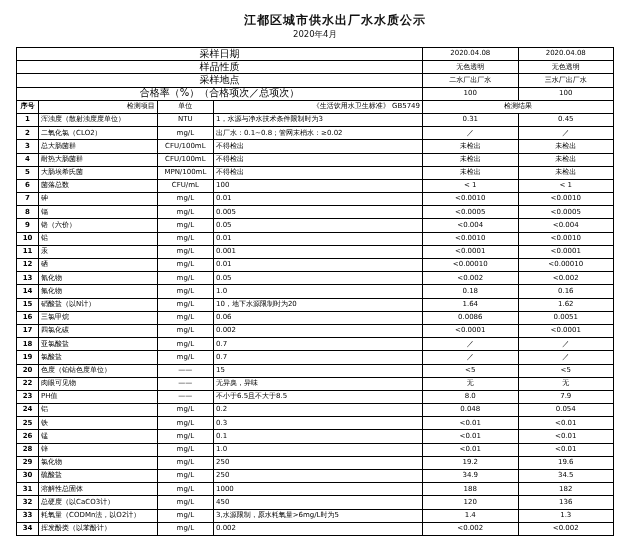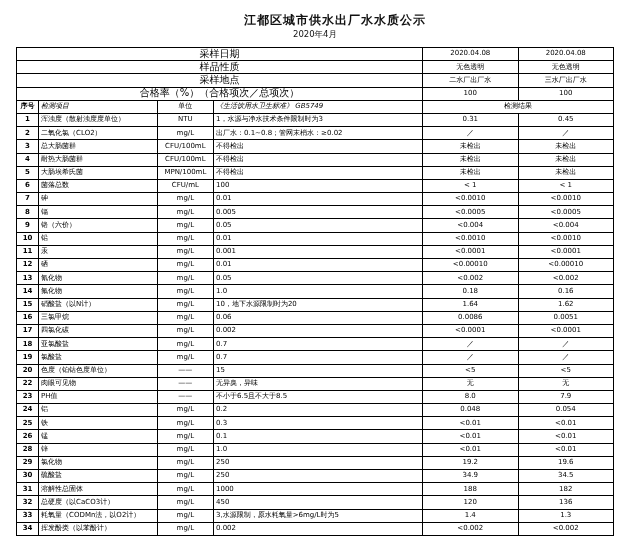--- a/index.html
+++ b/index.html
@@ -48,21 +48,21 @@
     vertical-align:middle;
     overflow:hidden;
     white-space:nowrap;
   }
   .c-no{width:22px;text-align:center;font-weight:bold;}
   .c-item{width:118px;text-align:left;padding-left:4px;}
   .c-unit{width:56px;text-align:center;}
   .c-std{width:208px;text-align:left;padding-left:4px;}
   .c-r1{width:95px;text-align:center;}
   .c-r2{width:95px;text-align:center;}
-  .ctr{text-align:left;font-style:italic;}
+  .ctr{text-align:right;}
   .hdr-label{
     text-align:center;
     font-size:10px;
   }
 </style>
 </head>
 <body>
 
 <div class="page">
 

